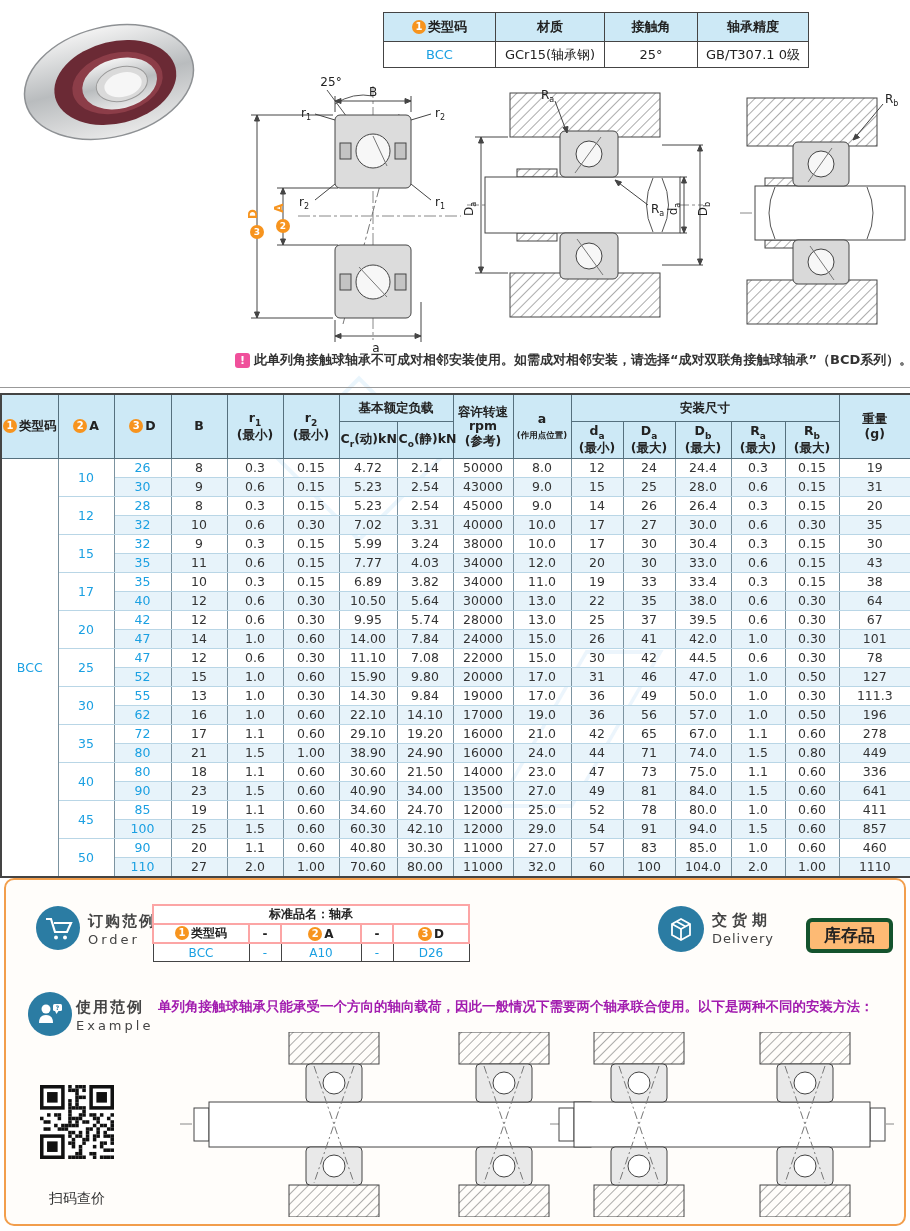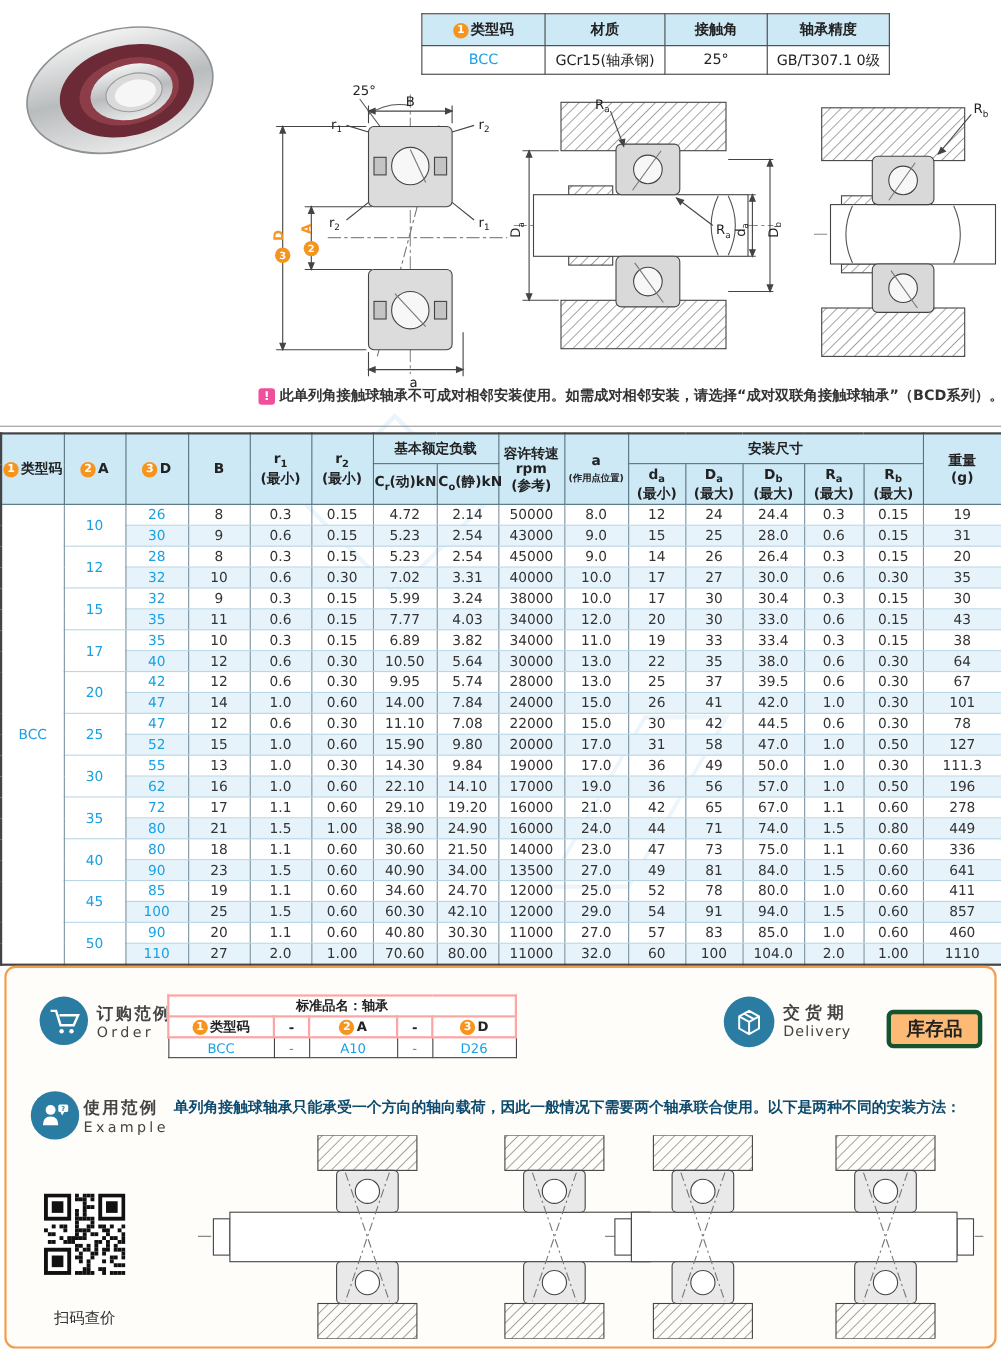--- a/index.html
+++ b/index.html
@@ -42,21 +42,21 @@
   #panel{position:absolute;left:4px;top:878px;width:898px;height:344px;background:#fffdfa;
          border:2px solid #f29e4c;border-radius:10px;z-index:1;}
   .icon-circle{position:absolute;border-radius:50%;background:#2b7ca3;}
   .sect-title-cn{font-size:15px;font-weight:bold;color:#444;letter-spacing:2px;}
   .sect-title-en{font-size:13px;color:#444;letter-spacing:3px;}
   table.order{border-collapse:collapse;font-size:12px;background:#fff;}
   table.order th{border:2px solid #fca5a5;font-weight:bold;height:17px;padding:0 4px;}
   table.order td{border:1px solid #444;height:17px;text-align:center;padding:0 4px;}
   .badge{position:absolute;background:#fdba74;border:4px solid #14532d;border-radius:6px;
          font-size:17px;font-weight:bold;color:#222;padding:2px 14px;}
-  .usage-text{font-size:13.5px;font-weight:bold;color:#0c4a6e;}
+  .usage-text{font-size:13.5px;font-weight:bold;color:#a21caf;}
   .qr-label{font-size:14px;color:#333;text-align:center;margin-top:27px;}
   svg text{font-family:"DejaVu Sans","Liberation Sans",sans-serif;}
 </style>
 </head>
 <body>
 <div id="page">
 
 <div class="wm" style="left:300px;top:400px;width:110px;height:110px;"></div>
 <div class="wm2" style="left:540px;top:650px;width:70px;height:150px;"></div>
 <div class="wm" style="left:330px;top:990px;width:120px;height:120px;"></div>
@@ -489,21 +489,21 @@
         <tr class="stripe">
           <td class="dcol">52</td>
           <td>15</td>
           <td>1.0</td>
           <td>0.60</td>
           <td>15.90</td>
           <td>9.80</td>
           <td>20000</td>
           <td>17.0</td>
           <td>31</td>
-          <td>58</td>
+          <td>46</td>
           <td>47.0</td>
           <td>1.0</td>
           <td>0.50</td>
           <td>127</td>
         </tr>
         <tr class="gs">
           <td rowspan="2" class="aval">30</td>
           <td class="dcol">55</td>
           <td>13</td>
           <td>1.0</td>

